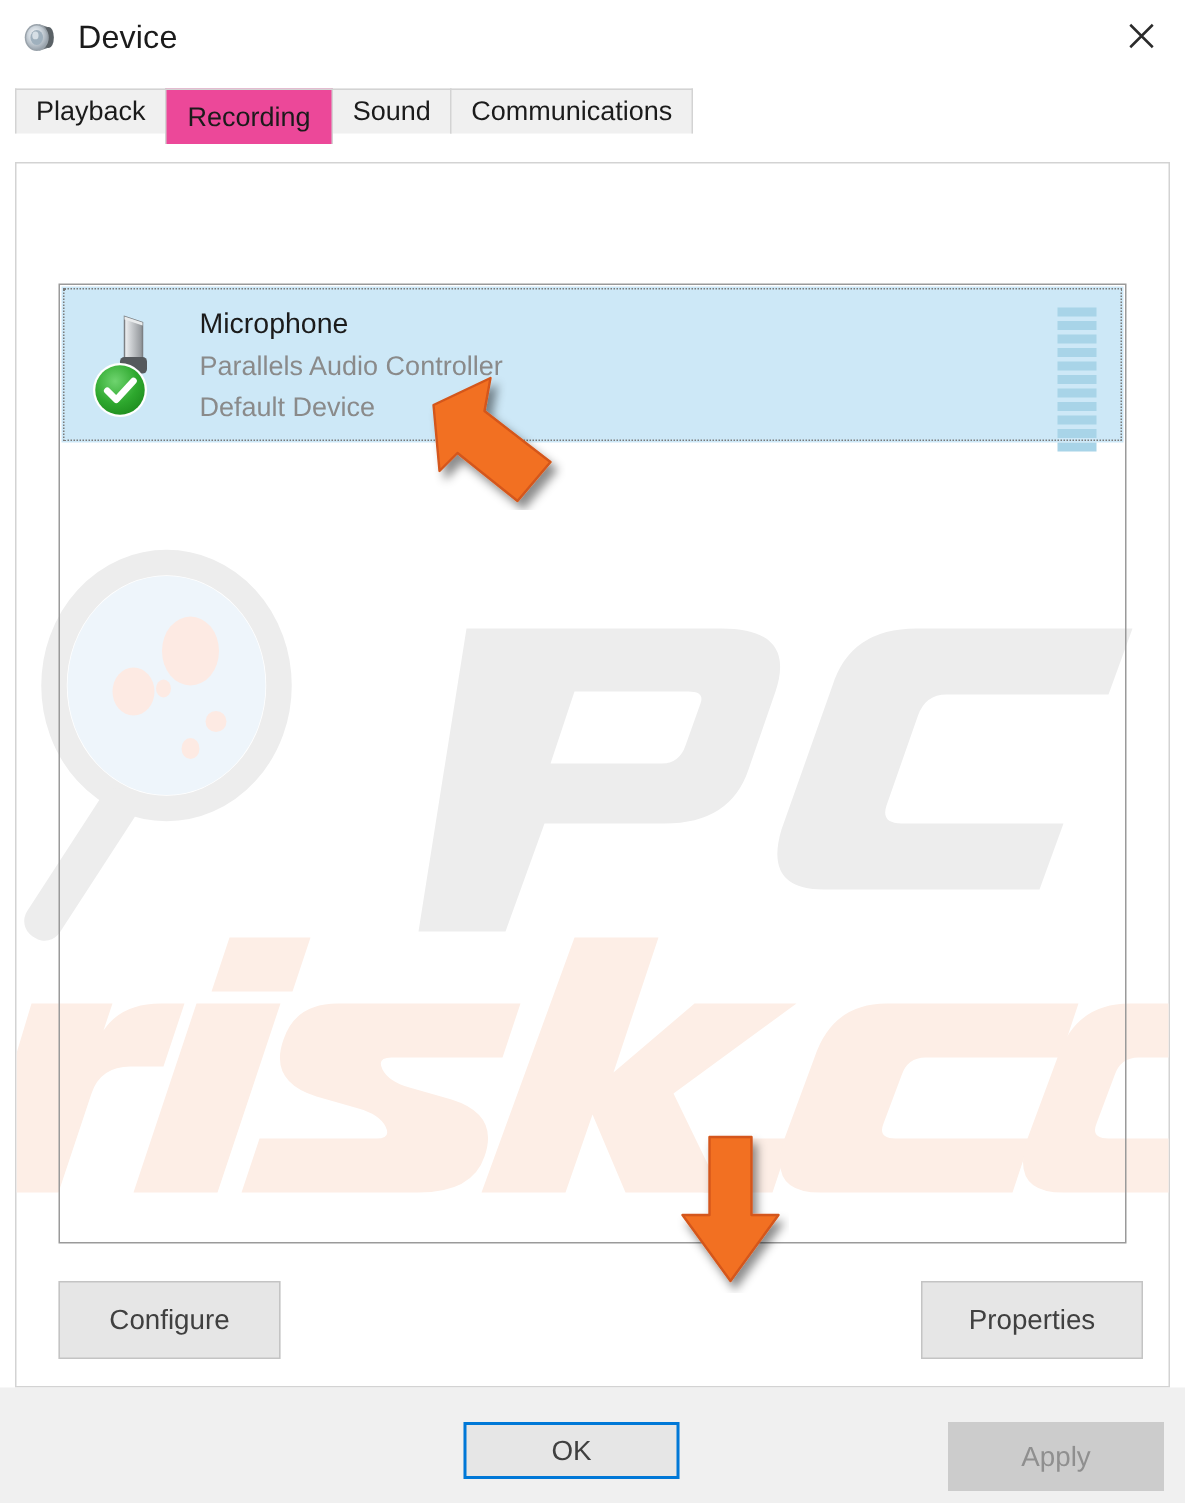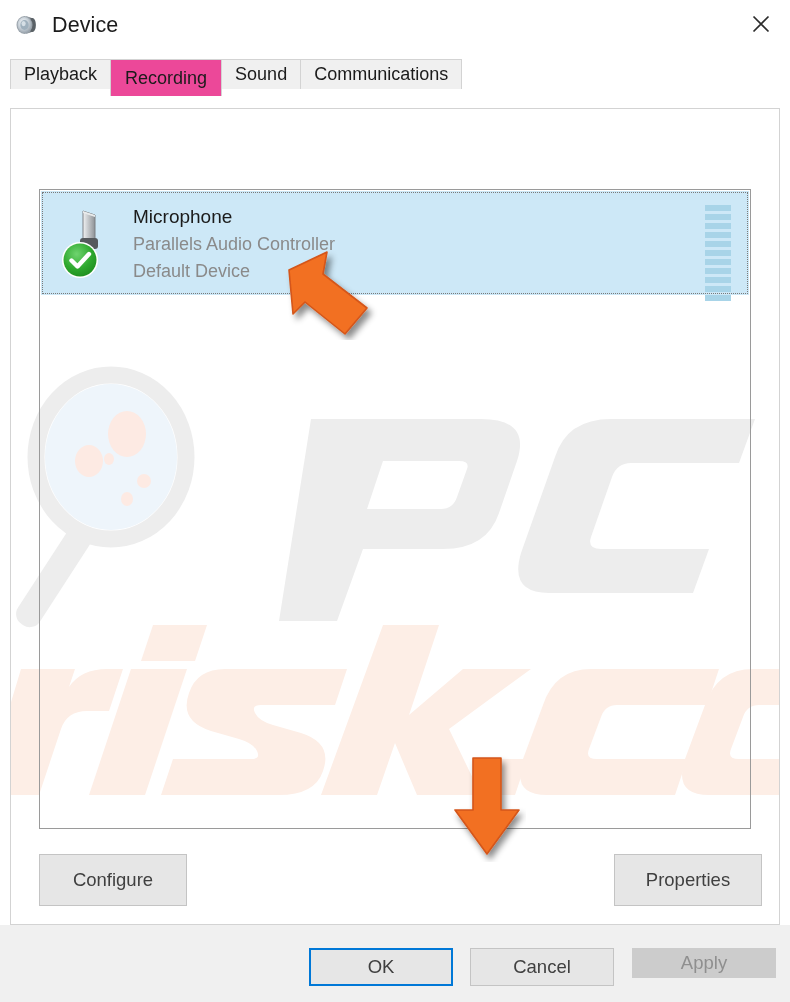--- a/index.html
+++ b/index.html
@@ -272,21 +272,21 @@
     background: #e6e6e6;
   }
   #cancel-button {
     position: absolute;
     left: 470px; top: 23px;
     width: 144px; height: 38px;
   }
   #apply-button {
     position: absolute;
     left: 632px; top: 23px;
-    width: 144px; height: 30px;
+    width: 144px; height: 46px;
   }
   .footer .btn { font-size: 18.5px; }
 
   
   .annot { position: absolute; z-index: 20; pointer-events: none; }
   #pointer-arrow-device { left: 283px; top: 248px; }
   #pointer-arrow-setdefault { left: 448px; top: 752px; }
 </style>
 </head>
 <body>
@@ -438,23 +438,20 @@
     <button class="btn" id="properties-button">
       <span>Properties</span>
     </button>
   </div>
 </div>
 
 <div class="footer">
   <button class="btn" id="ok-button">
     <span>OK</span>
   </button>
-  <button class="btn" id="cancel-button">
-    <span>Cancel</span>
-  </button>
   <button class="btn disabled" id="apply-button">
     <span>Apply</span>
   </button>
 </div>
 
 <div class="annot" id="pointer-arrow-device">
   <svg width="100" height="92" viewBox="0 0 100 92">
     <defs>
       <filter id="sh1" x="-25%" y="-25%" width="160%" height="160%">
         <feDropShadow dx="4" dy="5" stdDeviation="3.2" flood-color="#000000" flood-opacity="0.45"></feDropShadow>

